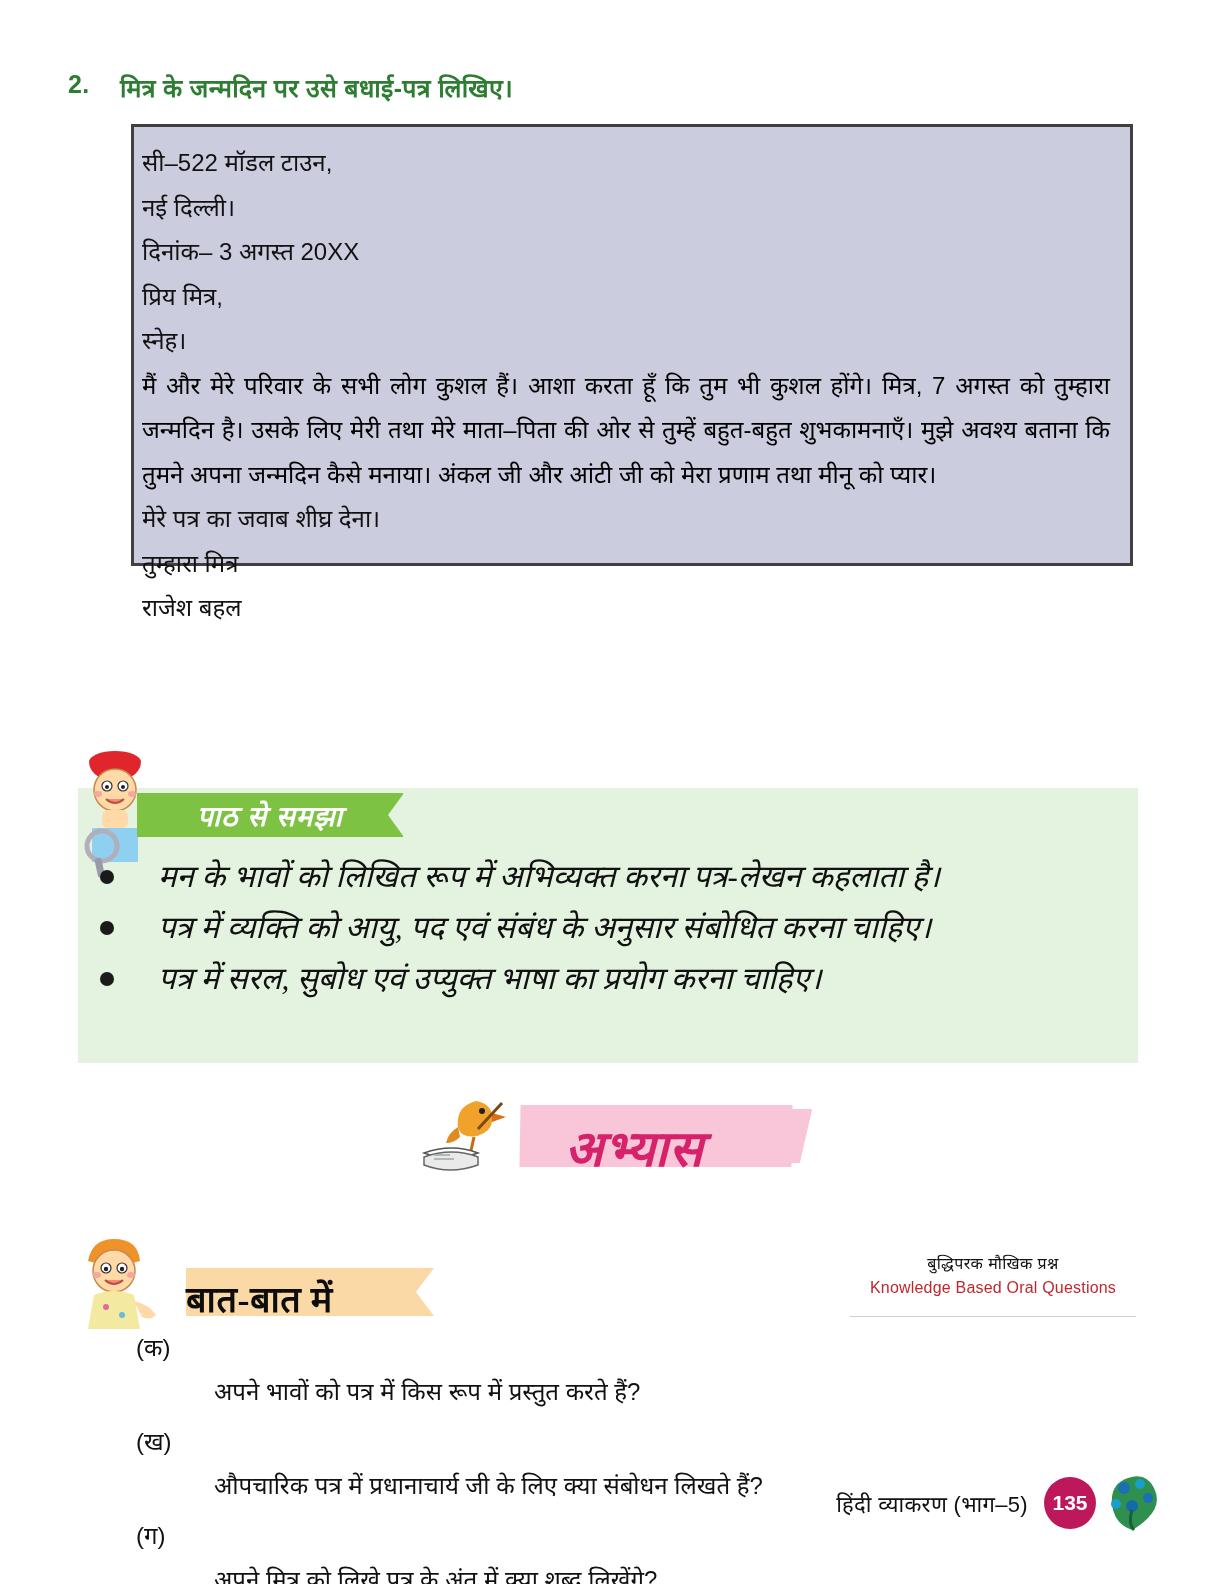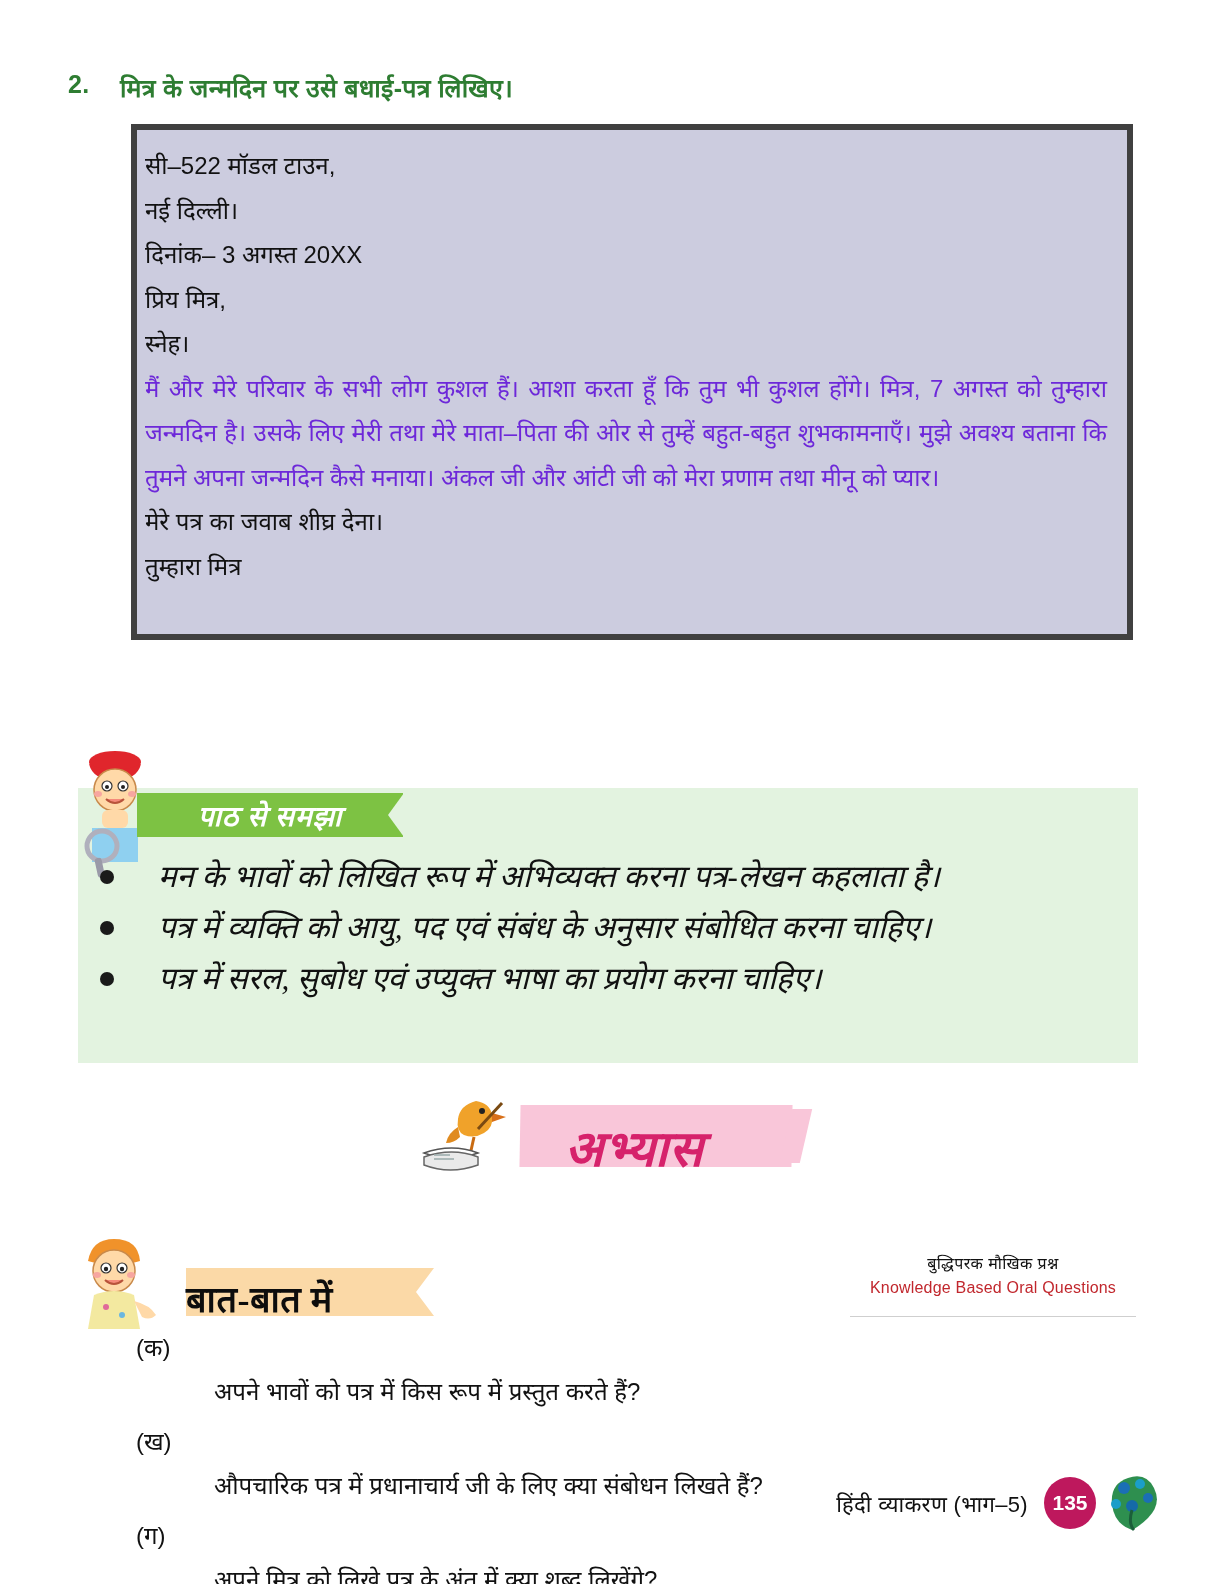--- a/index.html
+++ b/index.html
@@ -39,36 +39,36 @@
   .q-head .txt {
     white-space: nowrap;
   }
 
   
   .letter-box {
     position: absolute;
     left: 131px;
     top: 124px;
     width: 1002px;
-    height: 516px;
+    height: 442px;
     background: #ccccdf;
-    border: 6px solid #404040;
+    border: 3px solid #404040;
     box-sizing: border-box;
     padding: 14px 20px 0 8px;
   }
   .letter-line {
     font-size: 24px;
     line-height: 44.5px;
     color: #111;
     white-space: nowrap;
   }
   .letter-para {
     font-size: 24px;
     line-height: 44.5px;
-    color: #6d28d9;
+    color: #000000;
     text-align: justify;
     text-align-last: left;
   }
 
   
   .summary-block {
     position: absolute;
     left: 78px;
     top: 788px;
     width: 1060px;
@@ -92,21 +92,21 @@
     position: absolute;
     right: -1px;
     top: 0;
     width: 0;
     height: 0;
     border-top: 22px solid transparent;
     border-bottom: 22px solid transparent;
     border-right: 16px solid #e3f3e0;
   }
   .summary-tab .label {
-    font-family: Liberation Serif, serif;
+    font-family: Liberation Sans, sans-serif;
     font-style: italic;
     font-weight: bold;
     font-size: 28px;
     color: #ffffff;
     letter-spacing: 1px;
     position: relative;
     z-index: 2;
   }
   .summary-list {
     position: absolute;
@@ -312,20 +312,21 @@
 
   <div class="letter-box">
     <div class="letter-line">सी–522 मॉडल टाउन,</div>
     <div class="letter-line">नई दिल्ली।</div>
     <div class="letter-line">दिनांक–  3  अगस्त 20XX</div>
     <div class="letter-line">प्रिय मित्र,</div>
     <div class="letter-line">स्नेह।</div>
     <div class="letter-para">मैं और मेरे परिवार के सभी लोग कुशल हैं। आशा करता हूँ कि तुम भी कुशल होंगे। मित्र, 7 अगस्त को तुम्हारा जन्मदिन है। उसके लिए मेरी तथा मेरे माता–पिता की ओर से तुम्हें बहुत-बहुत शुभकामनाएँ। मुझे अवश्य बताना कि तुमने अपना जन्मदिन कैसे मनाया। अंकल जी और आंटी जी को मेरा प्रणाम तथा मीनू को प्यार।</div>
     <div class="letter-line">मेरे पत्र का जवाब शीघ्र देना।</div>
     <div class="letter-line">तुम्हारा मित्र</div>
+    <div class="letter-line">राजेश बहल</div>
   </div>
 
   <div class="summary-block"></div>
 
   <svg class="mascot1" viewBox="0 0 78 128">
     <ellipse cx="39" cy="12" rx="26" ry="11" fill="#e0262c"></ellipse>
     <path d="M13 14 q26 12 52 0 q-4 16 -26 16 q-22 0 -26 -16 z" fill="#e0262c"></path>
     <circle cx="39" cy="40" r="21" fill="#ffd9a8" stroke="#c98a4b" stroke-width="1.5"></circle>
     <circle cx="31" cy="36" r="5" fill="#fff" stroke="#333" stroke-width="1.2"></circle>
     <circle cx="47" cy="36" r="5" fill="#fff" stroke="#333" stroke-width="1.2"></circle>

